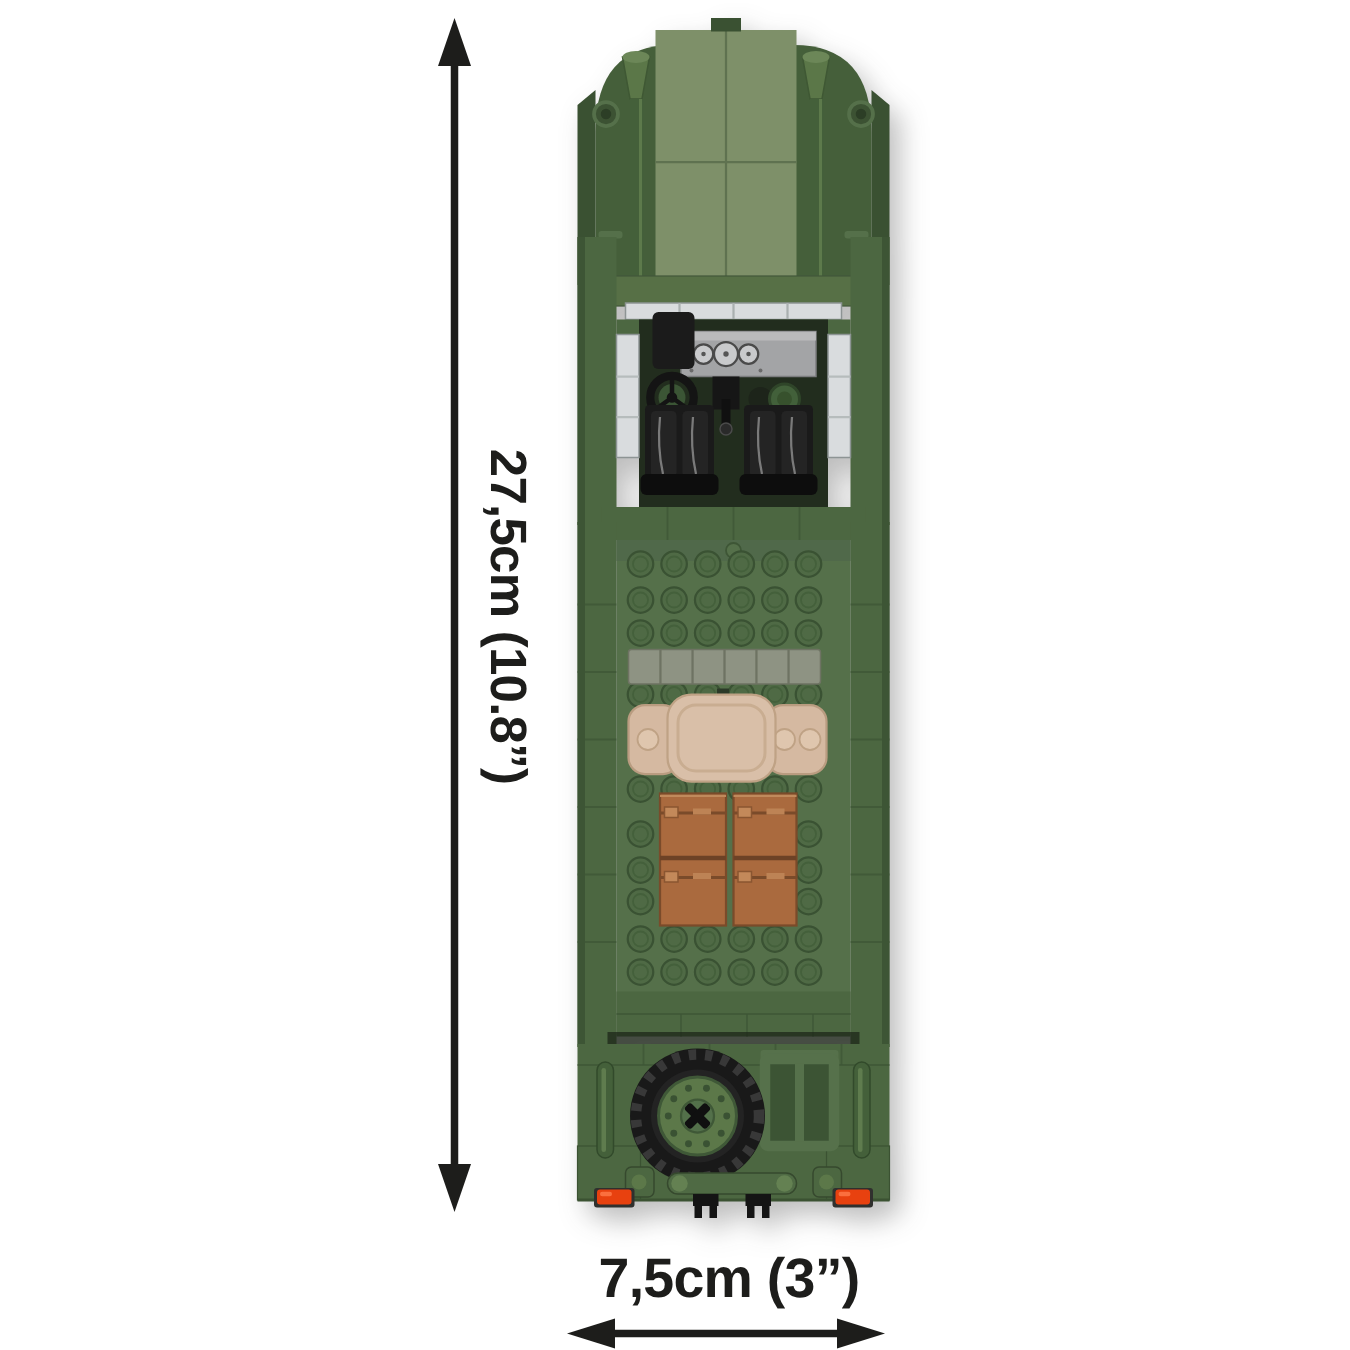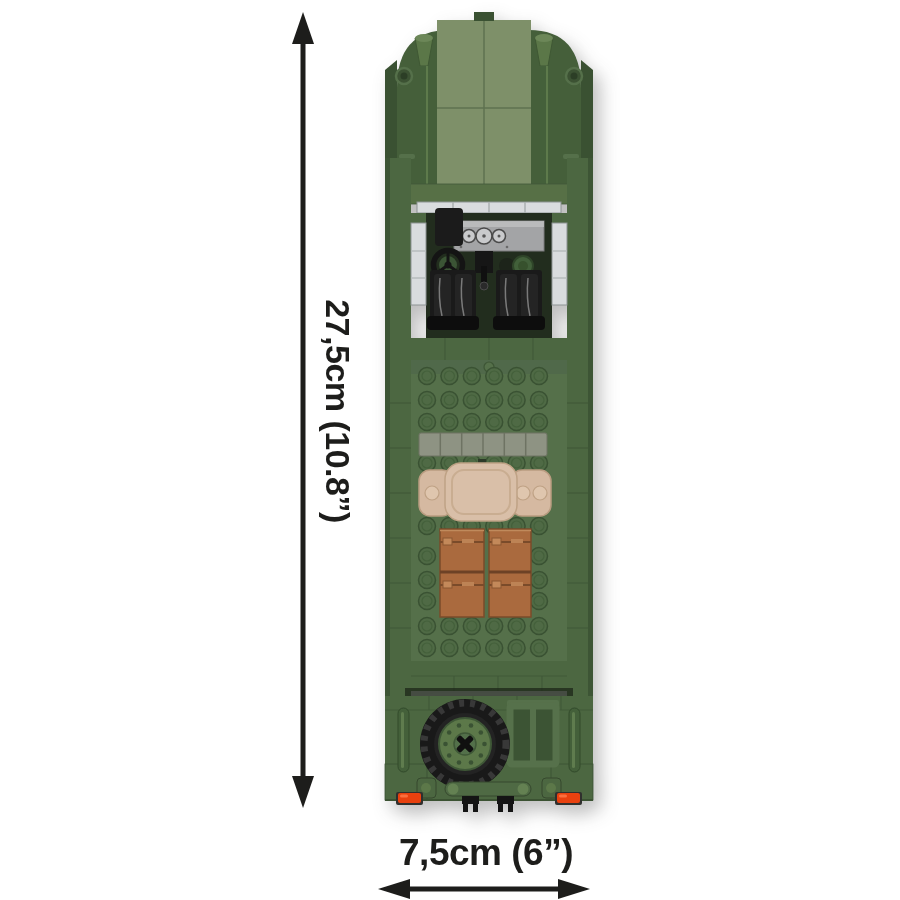--- a/index.html
+++ b/index.html
@@ -49,21 +49,21 @@
   <polygon points="16,0 5,32 27,32"></polygon>
   <polygon points="16,796 5,764 27,764"></polygon>
 </svg>
 <div class="dim-label" id="height-label">27,5cm (10.8”)</div>
 
 <svg class="dim-arrow" style="left:378px;top:877px" width="212" height="24" viewBox="0 0 212 24">
   <line x1="26" y1="12" x2="186" y2="12"></line>
   <polygon points="0,12 32,2 32,22"></polygon>
   <polygon points="212,12 180,2 180,22"></polygon>
 </svg>
-<div class="dim-label" id="width-label">7,5cm (6”)</div>
+<div class="dim-label" id="width-label">7,5cm (3”)</div>
 
 <svg id="truck" width="224" height="806" viewBox="0 0 224 806">
   <defs>
     <g id="stud">
       <circle r="8.5" class="f-stud" stroke="#3a5233" stroke-width="1.5"></circle>
       <circle r="5" fill="none" stroke="#44603b" stroke-width="1.2"></circle>
     </g>
   </defs>
 
   <g>

